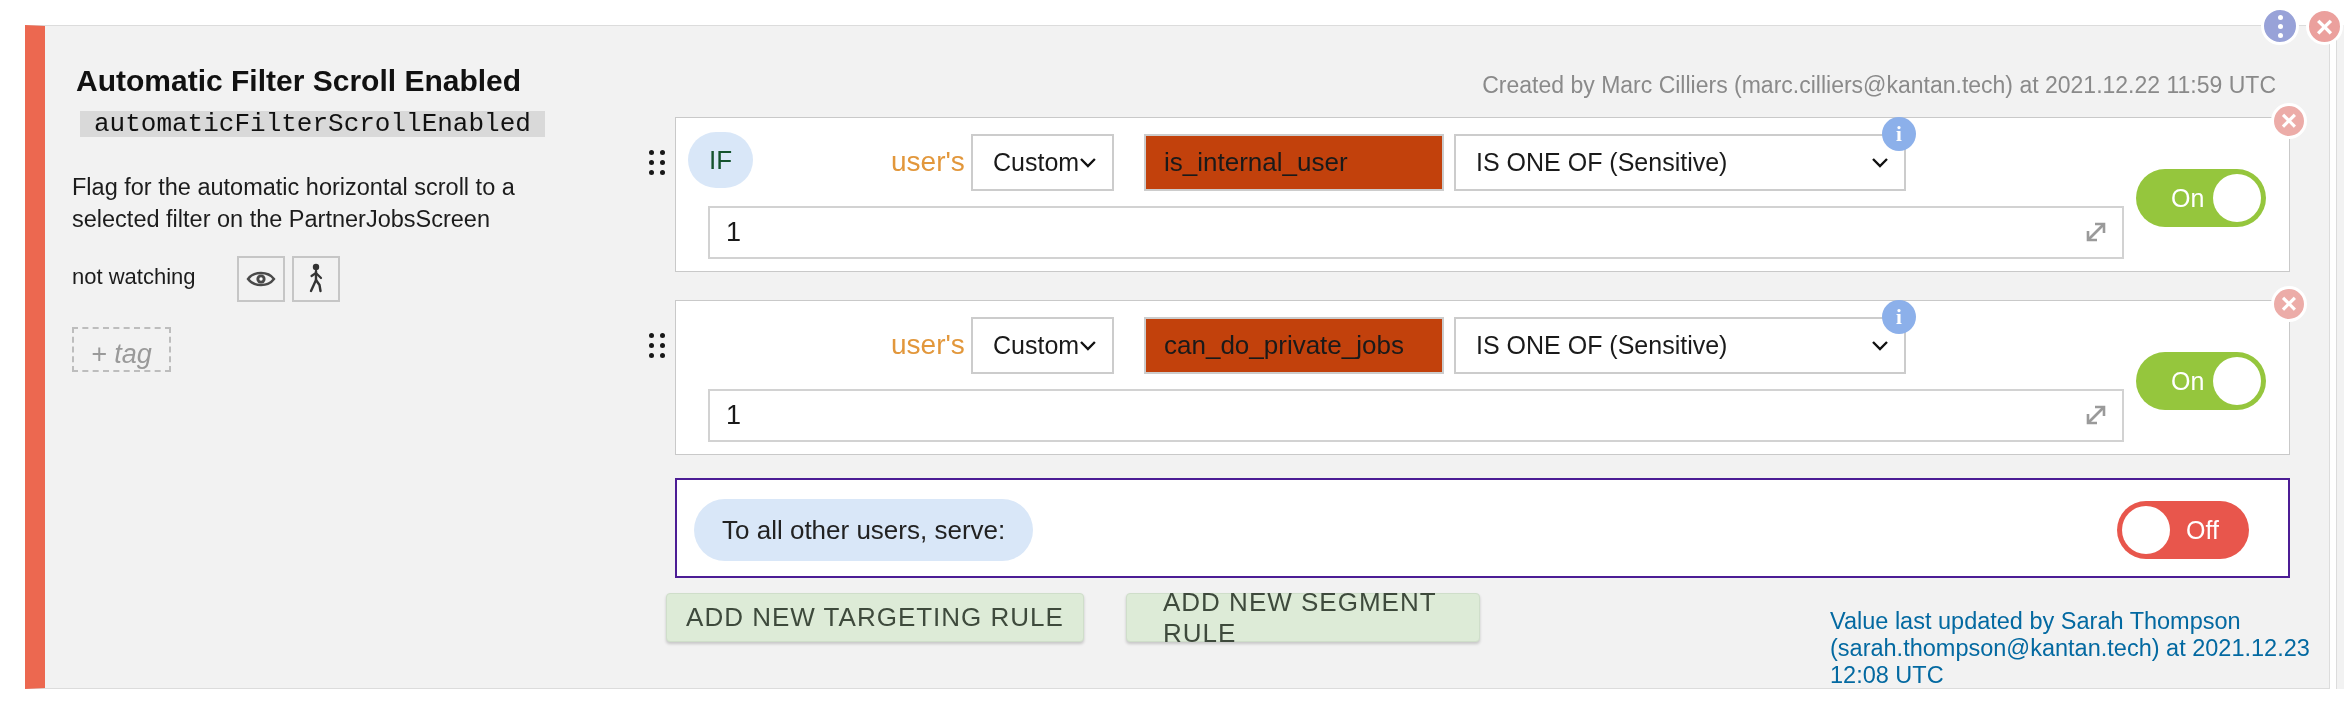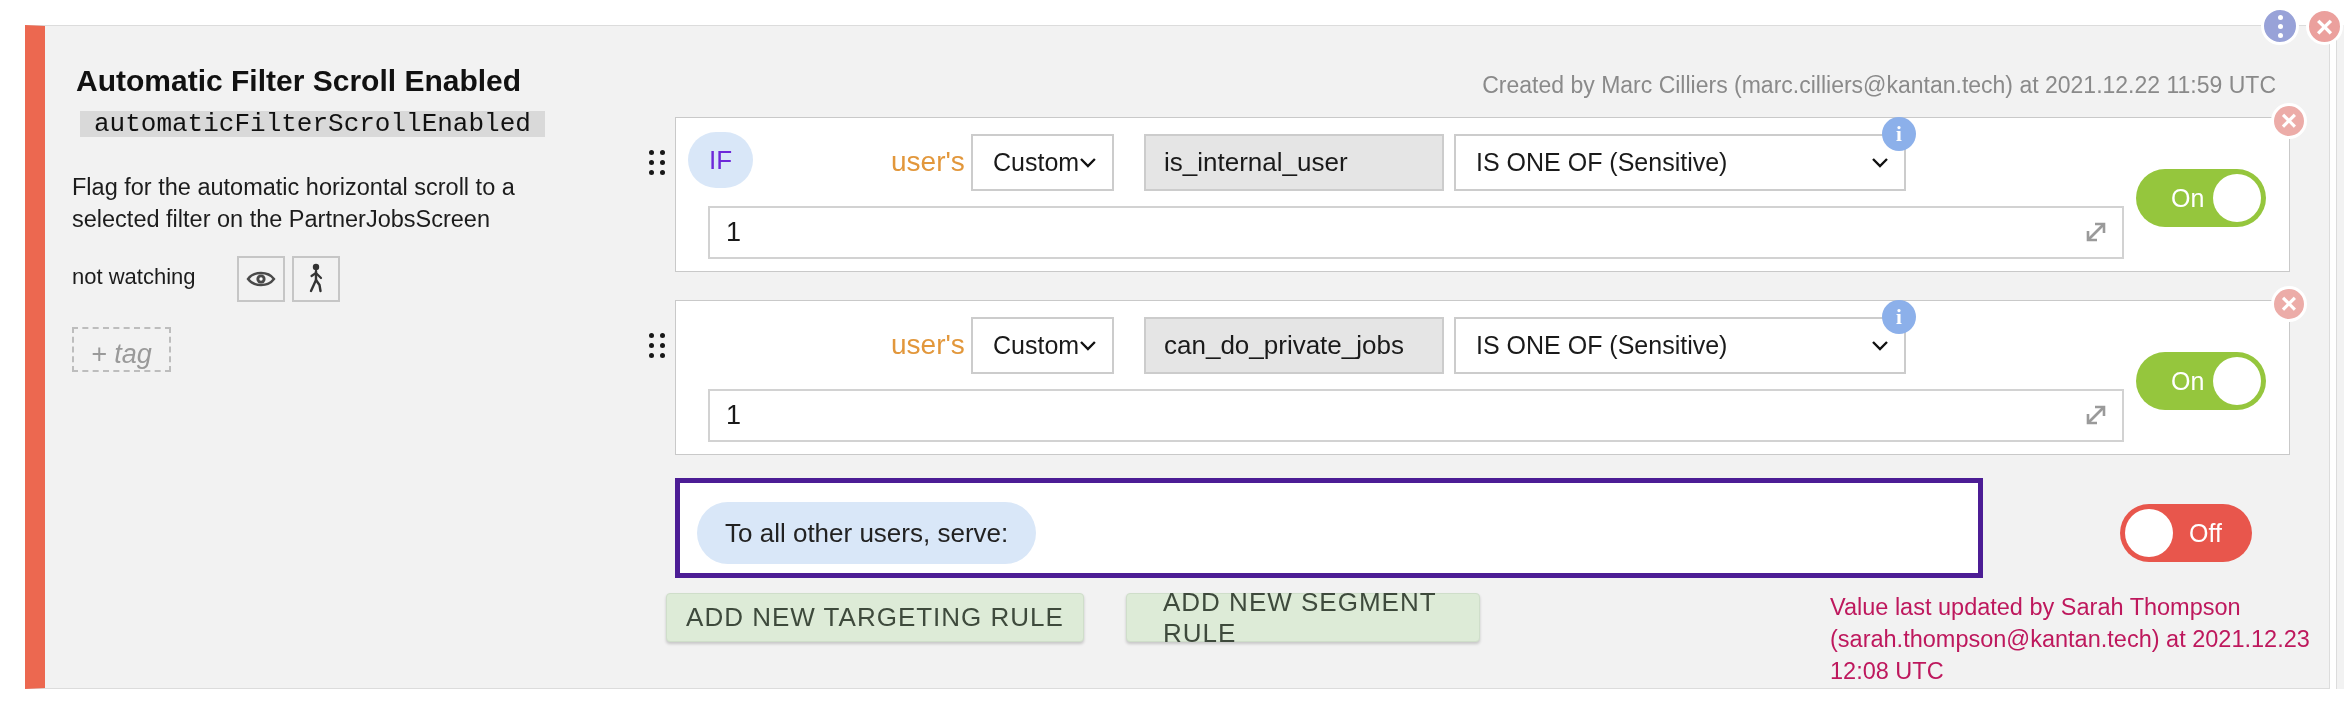--- a/index.html
+++ b/index.html
@@ -50,41 +50,41 @@
     left:72px; top:327px; height:45px; padding:0 17px; display:flex; align-items:flex-end;
     border:2px dashed #bdbdbd; color:#9a9a9a; font-size:27px; cursor:pointer;font-style:italic;
   }
 
   
   .rule-card {
     left:675px; width:1615px; height:155px;
     background:#ffffff; border:1px solid #c9c9c9;
   }
   .card-1 { top:117px; } .card-2 { top:300px; }
-  .serve-card { left:675px; top:478px; width:1308px; height:100px; background:#ffffff; border:5px solid #4c1d95; }
+  .serve-card { left:675px; top:478px; width:1615px; height:100px; background:#ffffff; border:2px solid #4c1d95; }
 
   .drag-handle { left:649px; width:22px; height:28px; display:grid;
     grid-template-columns:5px 5px; grid-auto-rows:5px; gap:5px 6px; cursor:grab; }
   .dh-1 { top:150px; } .dh-2 { top:333px; }
   .drag-handle i { background:#181818; border-radius:50%; }
 
   .kw-badge {
     left:12px; top:14px; height:56px; display:flex; align-items:center;
-    padding:0 21px; border-radius:30px; background:#D9E7F8; font-size:26px; color:#6d28d9;
+    padding:0 21px; border-radius:30px; background:#D9E7F8; font-size:26px; color:#14532d;
   }
   .subject { left:215px; top:16px; height:56px; display:flex; align-items:center;
     font-size:28px; color:#E2973B; }
   .select {
     background:#fff; border:2px solid #cccccc; display:flex; align-items:center;
     justify-content:space-between; padding:0 15px 0 20px; font-size:25px; color:#1a1a1a; cursor:pointer;
   }
   .type-select { left:295px; top:16px; width:143px; height:57px; }
   .op-select   { left:778px; top:16px; width:452px; height:57px; }
   .attr-input {
-    left:468px; top:16px; width:300px; height:57px; background:#e5e5e5;
+    left:468px; top:16px; width:300px; height:57px; background:#c2410c;
     border:2px solid #cccccc; font-size:26px; color:#1a1a1a; padding:0 18px;
     font-family:"Liberation Sans", sans-serif;
   }
   .info-badge {
     left:1206px; top:-1px; width:34px; height:34px; border-radius:50%;
     background:#8CB0EA; color:#fff; font-size:21px; font-weight:bold;
     display:flex; align-items:center; justify-content:center; font-family:"Liberation Serif", serif;
   }
   .value-field {
     left:32px; top:88px; width:1416px; height:53px; background:#fff;
@@ -115,21 +115,21 @@
 
   
   .action-btn {
     top:593px; height:49px; background:#DDEBD7; border:1px solid #cfdeca; border-radius:4px;
     box-shadow:0 2px 3px rgba(0,0,0,0.18); display:flex; align-items:center; justify-content:center;
     font-size:26px; letter-spacing:1px; color:#3E4A3C; cursor:pointer;
   }
   .btn-targeting { left:666px;  width:418px; }
   .btn-segment   { left:1126px; width:354px;padding-left:36px; }
   .btn-percent   { left:1522px; width:282px; }
-  .last-updated { left:1830px; top:591px; width:482px; font-size:23.5px; line-height:32px; color:#be185d; }
+  .last-updated { left:1830px; top:608px; width:482px; font-size:23.5px; line-height:27px; color:#0369a1; }
 </style>
 </head>
 <body>
 
 <div id="screen">
 
   <div class="abs panel"></div>
   <div class="abs side-strip"></div>
 
   <div class="abs float-circle kebab-btn">

